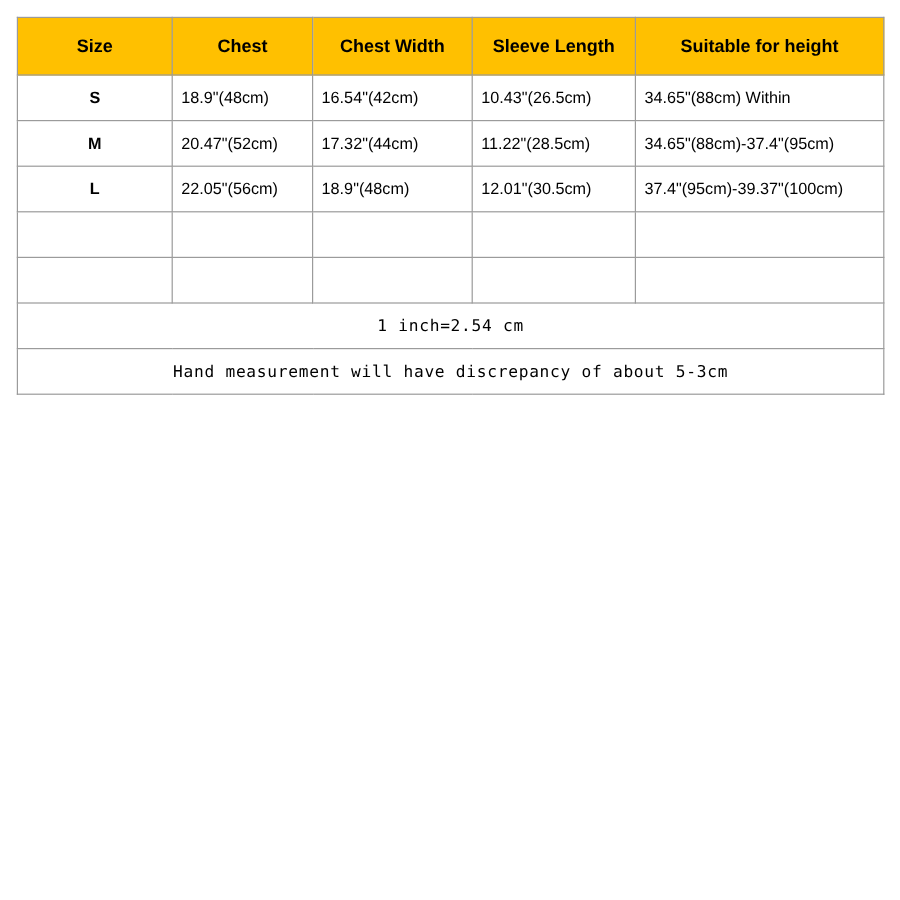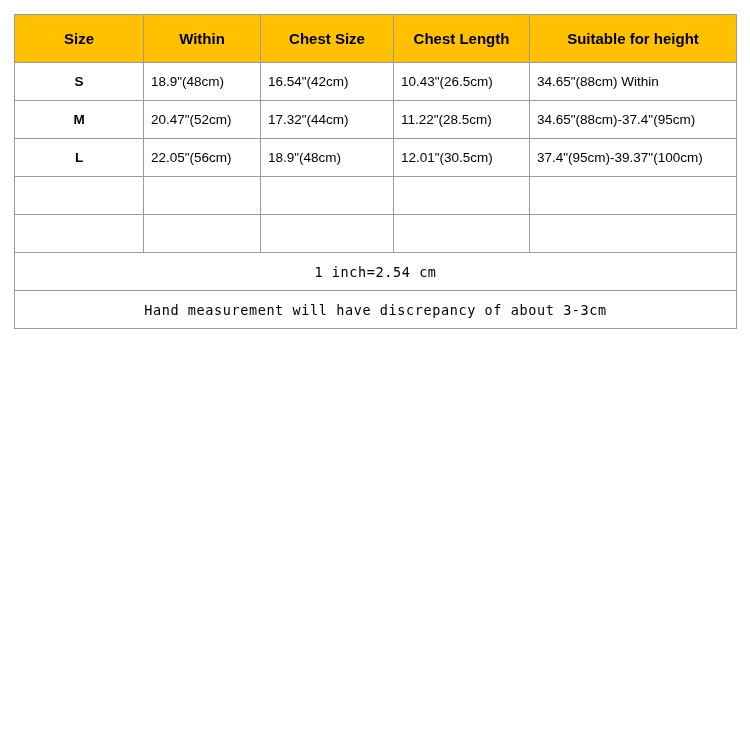--- a/index.html
+++ b/index.html
@@ -100,23 +100,23 @@
       <colgroup>
         <col class="c0">
           <col class="c1">
           <col class="c2">
           <col class="c3">
           <col class="c4">
       </colgroup>
       <thead>
         <tr>
           <th>Size</th>
-          <th>Within</th>
-          <th>Chest Size</th>
-          <th>Chest Length</th>
+          <th>Chest</th>
+          <th>Chest Width</th>
+          <th>Sleeve Length</th>
           <th>Suitable for height</th>
         </tr>
       </thead>
       <tbody>
         <tr>
           <td class="size-cell">S</td>
           <td class="val">18.9"(48cm)</td>
           <td class="val">16.54"(42cm)</td>
           <td class="val">10.43"(26.5cm)</td>
           <td class="val">34.65"(88cm) Within</td>
@@ -146,21 +146,21 @@
           <td class="size-cell"></td>
           <td class="val"></td>
           <td class="val"></td>
           <td class="val"></td>
           <td class="val"></td>
         </tr>
         <tr>
           <td class="note" colspan="5">1 inch=2.54 cm</td>
         </tr>
         <tr>
-          <td class="note" colspan="5">Hand measurement will have discrepancy of about 3-3cm</td>
+          <td class="note" colspan="5">Hand measurement will have discrepancy of about 5-3cm</td>
         </tr>
       </tbody>
     </table>
   </div>
 
   <div class="diagram">
     <svg width="750" height="290" viewBox="0 0 750 290">
       <defs>
         <marker id="arrH" markerWidth="9" markerHeight="9" refX="8" refY="4.5" orient="auto">
           <path d="M0,0 L9,4.5 L0,9 z" fill="#6e6e6e"></path>

